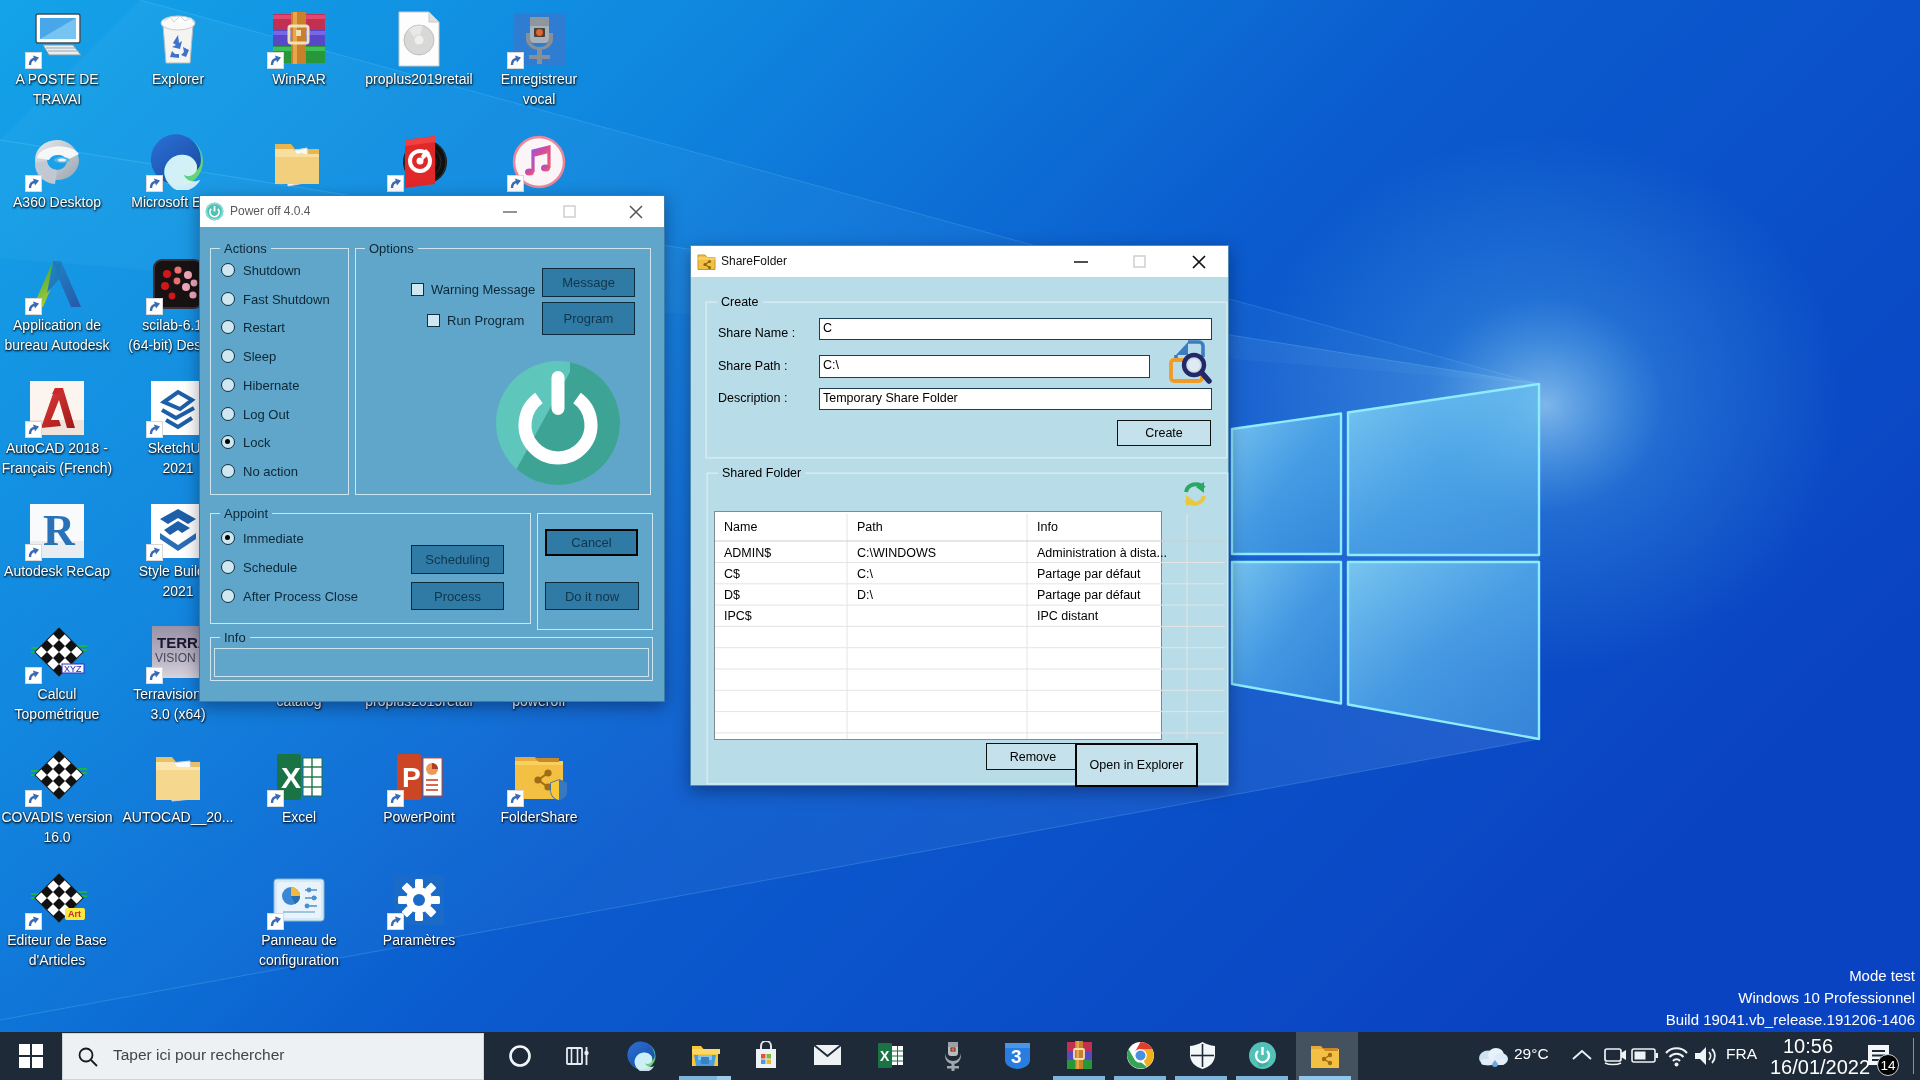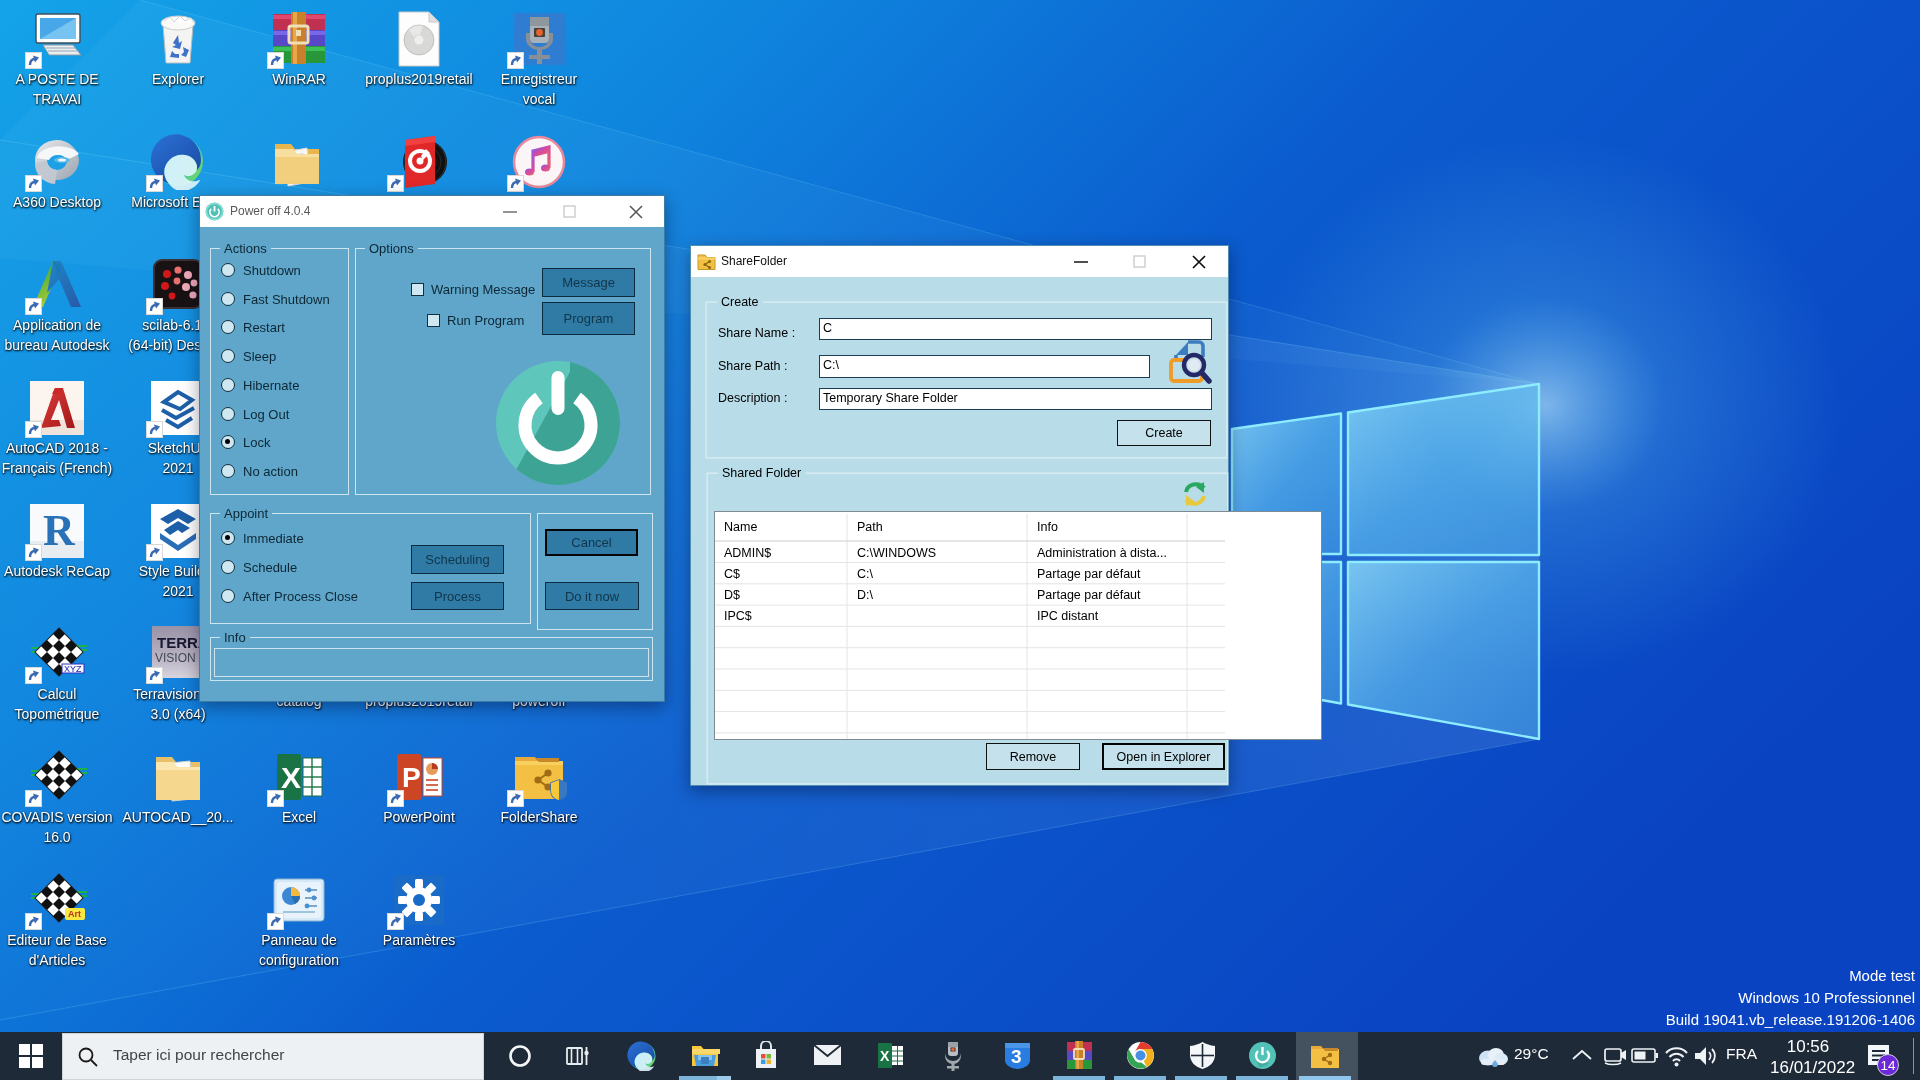--- a/index.html
+++ b/index.html
@@ -816,21 +816,21 @@
 <div class="sbtn" style="left:426px;top:143px;width:94px;height:26px">Create</div>
 <div class="sgrp" style="left:16px;top:196px;width:519px;height:309px">
           <span>Shared Folder</span>
         </div>
 <svg class="abs" style="left:488px;top:202px" width="32" height="30">
 <path d="M7 13 A10 9 0 0 1 25 9" fill="none" stroke="#2aa860" stroke-width="4"></path>
           <polygon points="25,3 25,14 17,8" fill="#2aa860"></polygon>
 <path d="M25 17 A10 9 0 0 1 7 21" fill="none" stroke="#e8c83c" stroke-width="4"></path>
           <polygon points="7,16 7,27 15,22" fill="#e8c83c"></polygon>
 </svg>
-<div style="position:absolute;left:23px;top:234px;width:608px;height:229px;background:#fff;border:1px solid #808a92;box-sizing:border-box;">
+<div style="position:absolute;left:23px;top:234px;width:448px;height:229px;background:#fff;border:1px solid #808a92;box-sizing:border-box;">
 <svg class="abs" style="left:0;top:0" width="510" height="227">
 <g stroke="#e4e4e4" stroke-width="1">
 <line x1="132" y1="2" x2="132" y2="227"></line>
               <line x1="312" y1="2" x2="312" y2="227"></line>
               <line x1="472" y1="2" x2="472" y2="227"></line>
 <line x1="0" y1="50.5" x2="510" y2="50.5"></line>
               <line x1="0" y1="71.8" x2="510" y2="71.8"></line>
               <line x1="0" y1="93.1" x2="510" y2="93.1"></line>
               <line x1="0" y1="114.4" x2="510" y2="114.4"></line>
               <line x1="0" y1="135.7" x2="510" y2="135.7"></line>
@@ -852,21 +852,21 @@
               <text x="322" y="66">Partage par défaut</text>
 <text x="9" y="87">D$</text>
               <text x="142" y="87">D:\</text>
               <text x="322" y="87">Partage par défaut</text>
 <text x="9" y="108">IPC$</text>
               <text x="322" y="108">IPC distant</text>
 </g>
 </svg>
 </div>
 <div class="sbtn" style="left:295px;top:466px;width:94px;height:27px">Remove</div>
-<div class="sbtn" style="left:411px;top:466px;width:123px;height:27px;border:2.6px solid #050505">Open in Explorer</div>
+<div class="sbtn" style="left:384px;top:466px;width:123px;height:44px;border:2.6px solid #050505">Open in Explorer</div>
 </div>
 </div>
 <div class="abs" style="right:5px;top:965px;text-align:right;color:#fff;font-size:15px;line-height:22px;z-index:3">Mode test<br>Windows 10 Professionnel<br>Build 19041.vb_release.191206-1406</div>
 <div class="abs" id="tkb" style="left:0;top:1032px;width:1920px;height:48px;background:#1e2a38;z-index:20">
 <svg class="abs" style="left:19px;top:12px" width="25" height="25">
         <g fill="#fff">
           <rect x="0" y="0" width="11" height="11"></rect>
           <rect x="13" y="0" width="11" height="11"></rect>
           <rect x="0" y="13" width="11" height="11"></rect>
           <rect x="13" y="13" width="11" height="11"></rect>
@@ -1043,25 +1043,25 @@
         <path d="M3 9 a14 14 0 0 1 21 0" fill="none" stroke="#eef2f4" stroke-width="2"></path>
         <path d="M6.5 13 a9 9 0 0 1 14 0" fill="none" stroke="#eef2f4" stroke-width="2"></path>
         <path d="M10 17 a4.5 4.5 0 0 1 7 0" fill="none" stroke="#eef2f4" stroke-width="2"></path>
         <circle cx="13.5" cy="20.5" r="2" fill="#eef2f4"></circle>
       </svg>
 <svg class="abs" style="left:1693px;top:12px" width="27" height="24">
         <path d="M2 9 h5 l6 -6 v18 l-6 -6 h-5 z" fill="#eef2f4"></path>
         <path d="M16 8 a6 6 0 0 1 0 8 M19 5 a10 10 0 0 1 0 14" fill="none" stroke="#eef2f4" stroke-width="1.8"></path>
       </svg>
 <span class="abs" style="left:1726px;top:13px;color:#fff;font-size:15.5px;">FRA</span>
-<div class="abs" style="left:1770px;top:4px;width:76px;text-align:center;color:#fff;font-size:17px;line-height:21px;">10:56<br>16/01/2022</div>
+<div class="abs" style="left:1770px;top:4px;width:76px;text-align:center;color:#fff;font-size:20px;line-height:21px;">10:56<br>16/01/2022</div>
 <svg class="abs" style="left:1868px;top:13px" width="22" height="22">
         <rect x="0" y="0" width="21" height="20" fill="#f4f7f9"></rect>
         <g stroke="#1e2a38" stroke-width="2">
           <line x1="4" y1="6" x2="17" y2="6"></line>
           <line x1="4" y1="10.5" x2="17" y2="10.5"></line>
           <line x1="4" y1="15" x2="13" y2="15"></line>
         </g>
       </svg>
-<div class="abs" style="left:1877px;top:22px;width:22px;height:22px;border-radius:50%;background:#6d28d9;border:1.6px solid #c8d0d6;box-sizing:border-box;color:#fff;font-size:13.5px;display:flex;align-items:center;justify-content:center;">14</div>
+<div class="abs" style="left:1877px;top:22px;width:22px;height:22px;border-radius:50%;background:#000000;border:1.6px solid #c8d0d6;box-sizing:border-box;color:#fff;font-size:13.5px;display:flex;align-items:center;justify-content:center;">14</div>
 <div class="abs" style="left:1913px;top:6px;width:1px;height:36px;background:#8a9298;"></div>
 </div>
 </div>
 
 </body></html>

